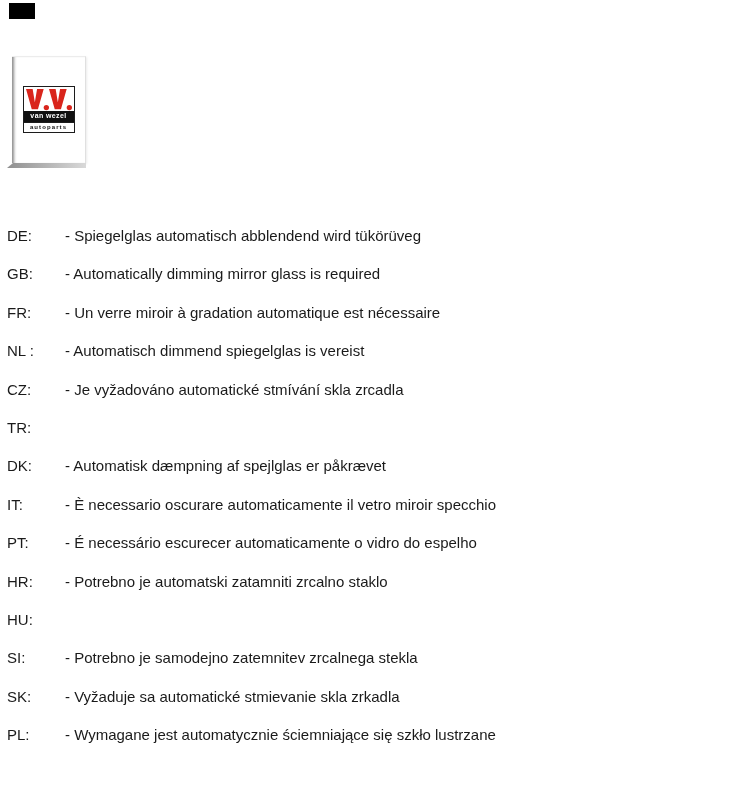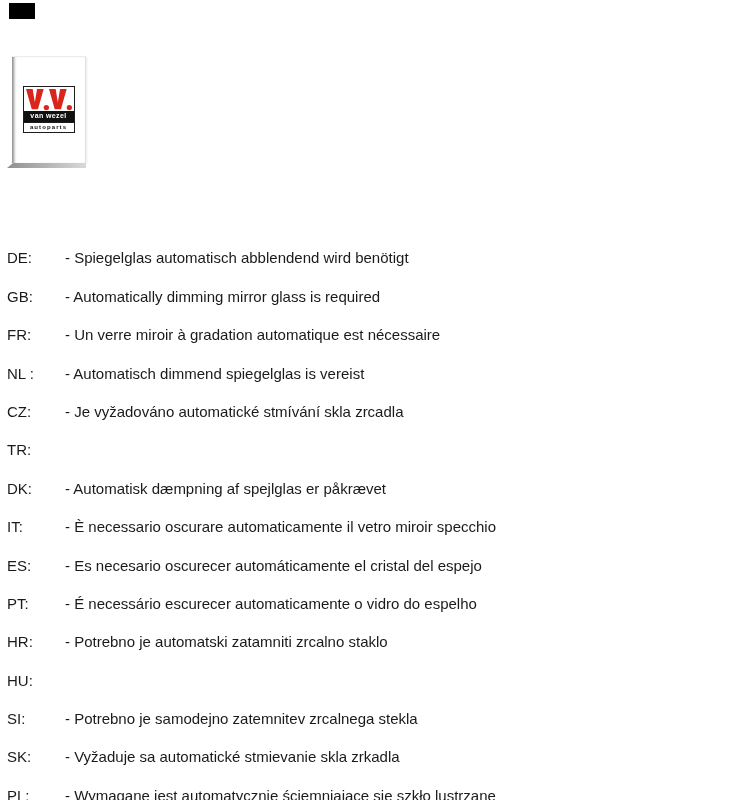--- a/index.html
+++ b/index.html
@@ -91,21 +91,21 @@
 
   
   .list {
     position: absolute;
     left: 7px;
     top: 228px;
     width: 720px;
   }
   .row {
     display: flex;
-    align-items: flex-end;
+    align-items: flex-start;
     height: 38.4px;
     font-size: 15px;
     line-height: 16px;
     color: #1a1a1a;
   }
   .row .lang {
     flex: 0 0 58px;
     white-space: nowrap;
   }
   .row .txt {
@@ -131,21 +131,21 @@
       </svg>
     </div>
     <div class="vw-bar1">van wezel</div>
     <div class="vw-bar2">autoparts</div>
   </div>
 </div>
 
 <div class="list">
   <div class="row">
     <span class="lang">DE:</span>
-    <span class="txt">- Spiegelglas automatisch abblendend wird benötigt</span>
+    <span class="txt">- Spiegelglas automatisch abblendend wird tükörüveg</span>
   </div>
   <div class="row">
     <span class="lang">GB:</span>
     <span class="txt">- Automatically dimming mirror glass is required</span>
   </div>
   <div class="row">
     <span class="lang">FR:</span>
     <span class="txt">- Un verre miroir à gradation automatique est nécessaire</span>
   </div>
   <div class="row">
@@ -161,24 +161,20 @@
   </div>
   <div class="row">
     <span class="lang">DK:</span>
     <span class="txt">- Automatisk dæmpning af spejlglas er påkrævet</span>
   </div>
   <div class="row">
     <span class="lang">IT:</span>
     <span class="txt">- È necessario oscurare automaticamente il vetro miroir specchio</span>
   </div>
   <div class="row">
-    <span class="lang">ES:</span>
-    <span class="txt">- Es necesario oscurecer automáticamente el cristal del espejo</span>
-  </div>
-  <div class="row">
     <span class="lang">PT:</span>
     <span class="txt">- É necessário escurecer automaticamente o vidro do espelho</span>
   </div>
   <div class="row">
     <span class="lang">HR:</span>
     <span class="txt">- Potrebno je automatski zatamniti zrcalno staklo</span>
   </div>
   <div class="row">
     <span class="lang">HU:</span>
   </div>

